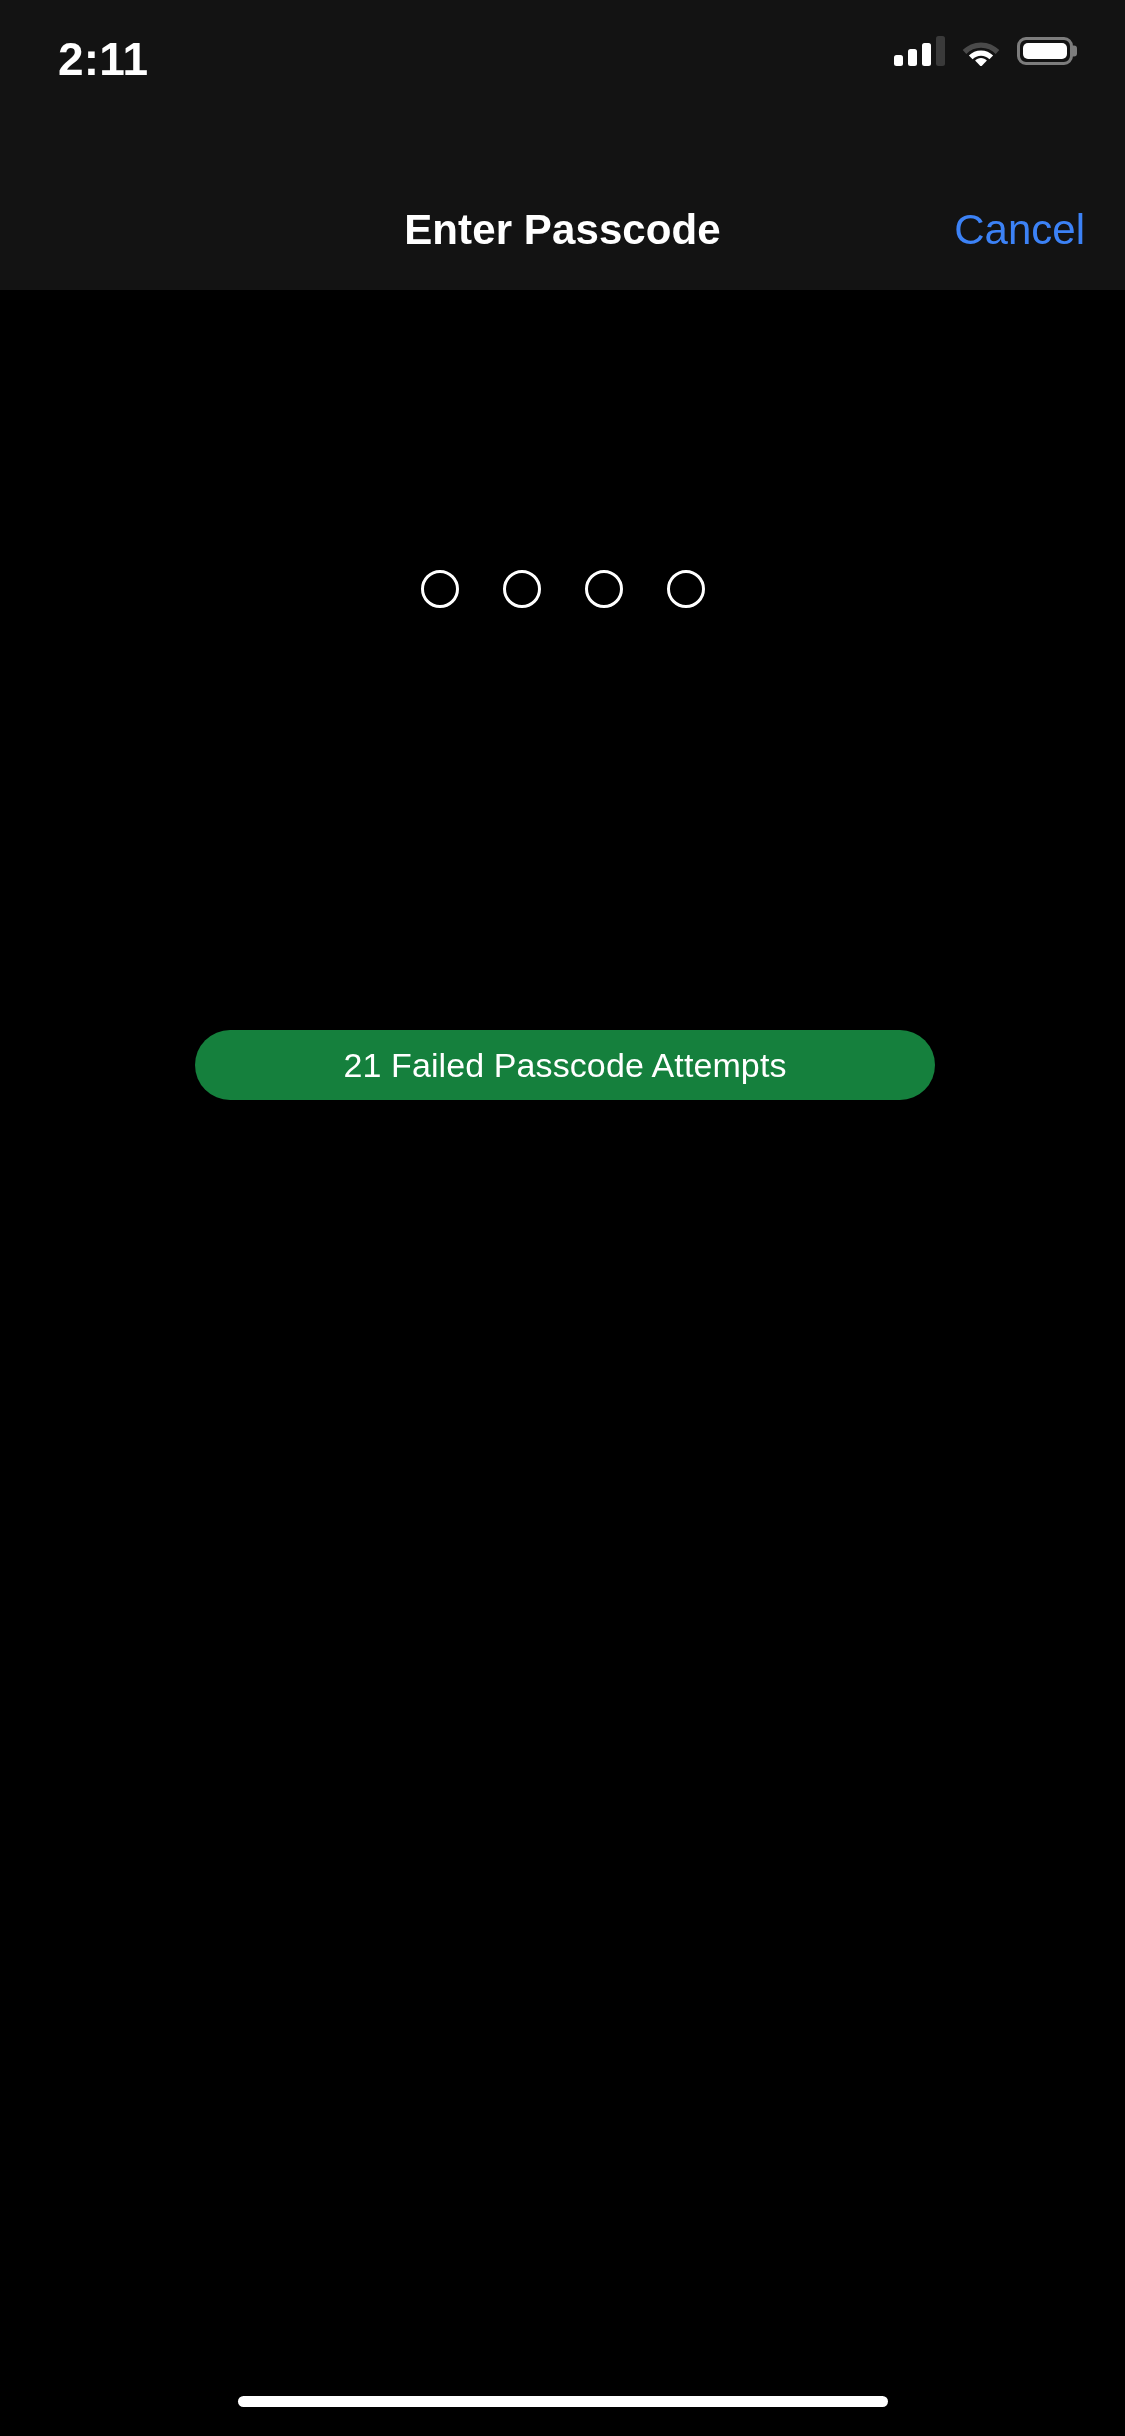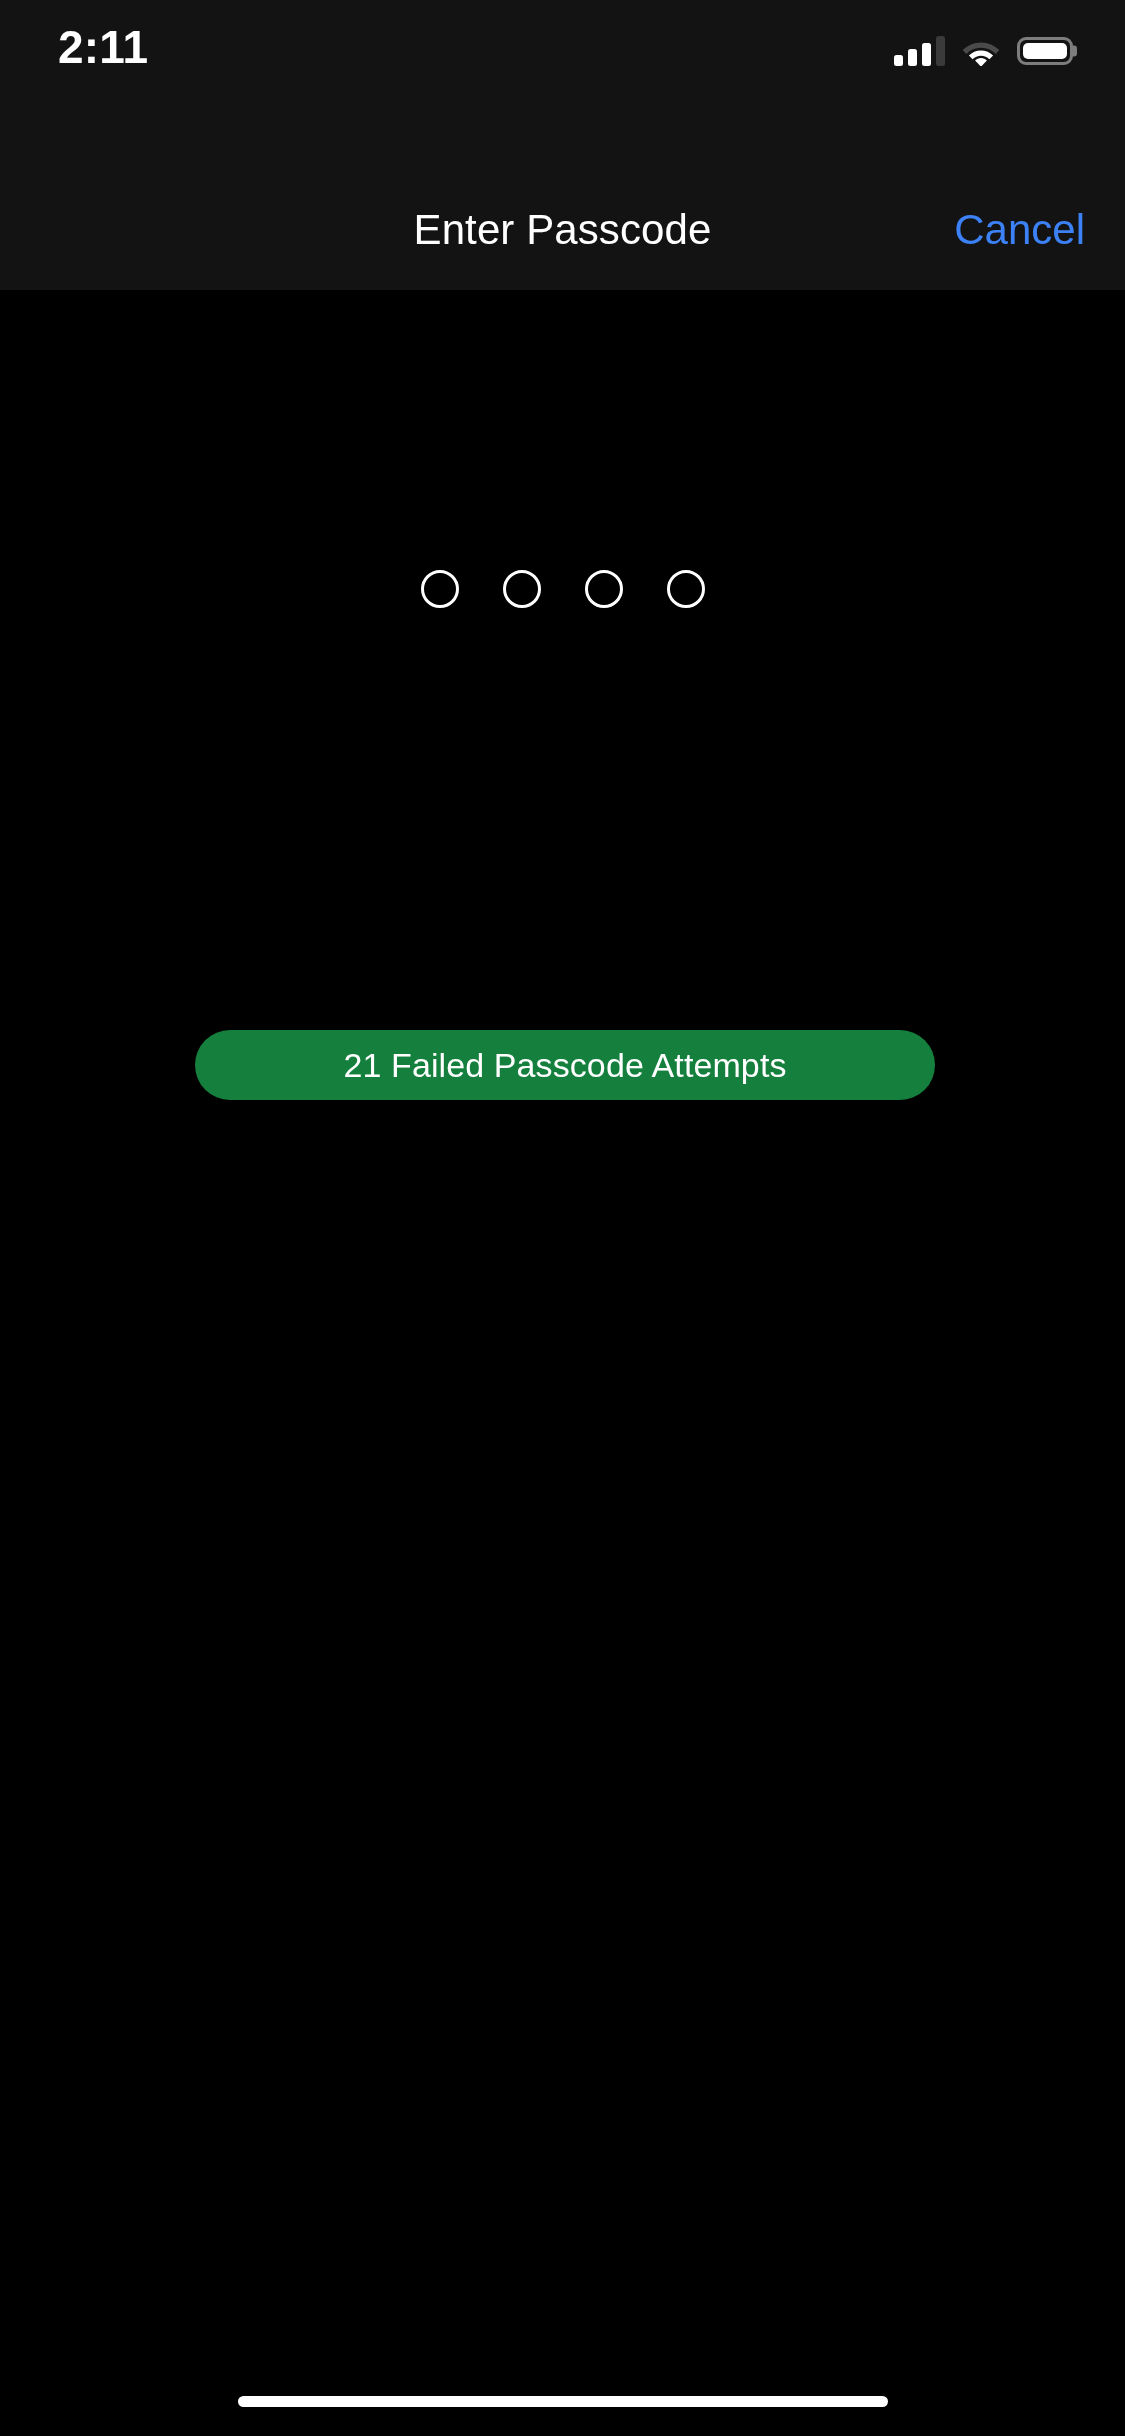--- a/index.html
+++ b/index.html
@@ -28,21 +28,21 @@
     position: absolute;
     top: 0;
     left: 0;
     width: 1125px;
     height: 170px;
     background: #131313;
   }
   .status-time {
     position: absolute;
     left: 58px;
-    top: 20px;
+    top: 32px;
     width: 200px;
     font-size: 46px;
     font-weight: 700;
     color: #ffffff;
     letter-spacing: 0.2px;
     line-height: 54px;
     text-align: left;
   }
   .status-icons {
     position: absolute;
@@ -115,21 +115,21 @@
   .nav-title {
     position: absolute;
     left: 0;
     top: 0;
     width: 1125px;
     height: 120px;
     display: flex;
     align-items: center;
     justify-content: center;
     font-size: 42px;
-    font-weight: 400;
+    font-weight: 700;
     color: #ffffff;
     letter-spacing: 0.1px;
   }
   .nav-cancel {
     position: absolute;
     right: 24px;
     top: 0;
     height: 120px;
     display: flex;
     align-items: center;

